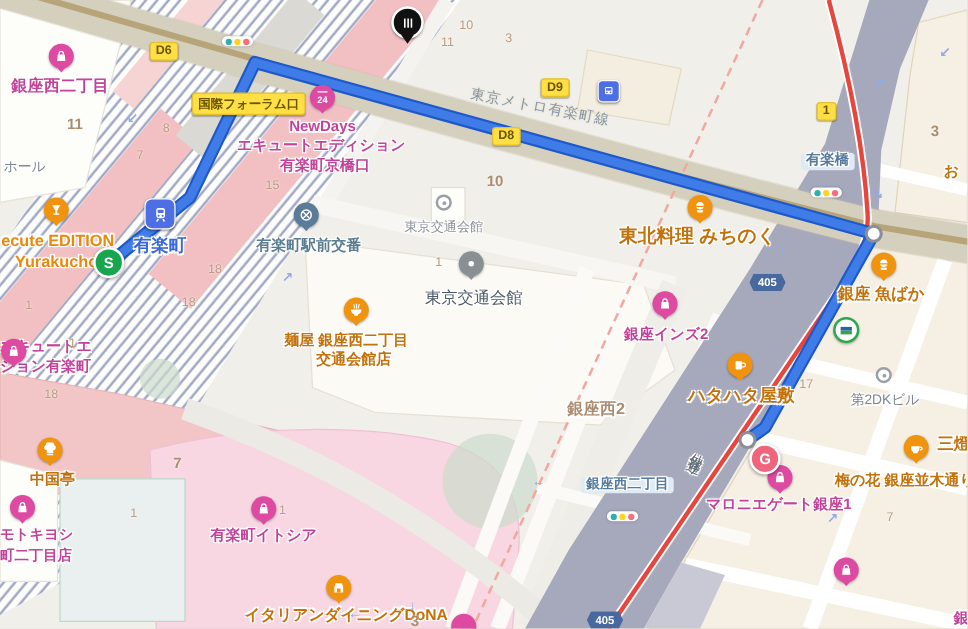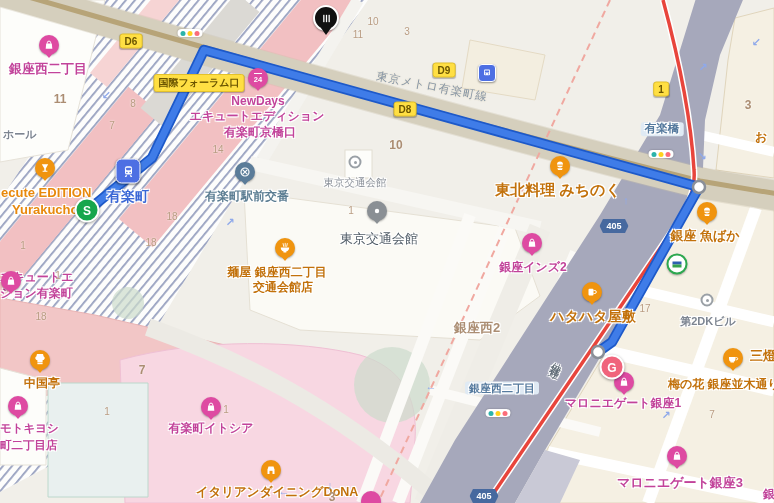--- a/index.html
+++ b/index.html
@@ -12,21 +12,21 @@
        text-shadow:-1px -1px 0 #fff,1px -1px 0 #fff,-1px 1px 0 #fff,1px 1px 0 #fff,0 0 3px #fff;
        font-size:12px;font-weight:bold;line-height:1;}
   .la{transform:translateY(-50%);}          
   .pink{color:#c2439a;}
   .orange{color:#c2710b;}
   .ecute{color:#e8890c;font-size:13px;}
   .stn{color:#3a67d6;font-size:14px;}
   .slate{color:#5b7d92;}
   .gray-s{color:#8a9099;font-size:10.5px;font-weight:normal;}
   .gray-d{color:#4f5b66;font-size:13px;font-weight:500;}
-  .gray-m{color:#7d8591;font-size:11px;font-weight:bold;}
+  .gray-m{color:#7d8591;font-size:11px;font-weight:normal;}
   .brown{color:#ab8d72;font-size:13px;}
   .rail{color:#8795a5;font-size:11.5px;font-weight:normal;letter-spacing:1px;
         text-shadow:0 0 2px #e9e3d2,0 0 2px #e9e3d2;}
   .stname{color:#5f6b76;font-size:11px;font-weight:normal;letter-spacing:2px;
         writing-mode:vertical-rl;transform:translate(-50%,-50%) rotate(22deg);}
   .pill{background:#dfeaf4;color:#557a9e;padding:1px 4px;border-radius:3px;font-size:11.5px;}
   .num{position:absolute;transform:translate(-50%,-50%);color:#b99c82;font-size:10px;
        font-weight:normal;text-shadow:0 0 2px #fff;}
   .num.b{font-weight:bold;font-size:12px;color:#ab8d72;}
   .arrow{position:absolute;transform:translate(-50%,-50%);color:#8fa9ea;font-size:11px;font-weight:bold;}
@@ -180,32 +180,31 @@
     <span class="lbl brown" style="left:477px;top:327px">銀座西2</span>
     <span class="lbl gray-m" style="left:708px;top:321px">第2DKビル</span>
     <span class="lbl stname" style="left:557px;top:365px">外堀通り</span>
     <span class="lbl pill" style="left:502px;top:388px;font-size:11px">銀座西二丁目</span>
     <span class="lbl orange" style="left:42px;top:383px">中国亭</span>
     <span class="lbl pink la" style="left:0px;top:429px;font-size:11.5px">モトキヨシ</span>
     <span class="lbl pink la" style="left:0px;top:446px;font-size:11.5px">町二丁目店</span>
     <span class="lbl pink" style="left:211px;top:428px">有楽町イトシア</span>
     <span class="lbl orange" style="left:277px;top:492px;font-size:12.5px">イタリアンダイニングDoNA</span>
     <span class="lbl pink" style="left:623px;top:403px">マロニエゲート銀座1</span>
-    <span class="lbl pink" style="left:680px;top:482px;font-size:13px">マロニエゲート銀座3</span>
     <span class="lbl orange la" style="left:668px;top:384px">梅の花 銀座並木通り</span>
     <span class="lbl orange la" style="left:750px;top:355px;font-size:13px">三燈</span>
     <span class="lbl orange la" style="left:755px;top:137px">お</span>
     <span class="lbl pink la" style="left:763px;top:494px">銀座</span>
   </div>
 
   <div class="lyr" id="numbers-layer" style="z-index:2">
       <span class="num b" style="left: 60px; top: 99px;">11</span>
       <span class="num" style="left: 133px; top: 103px;">8</span>
       <span class="num" style="left: 112px; top: 125px;">7</span>
-      <span class="num" style="left: 218px; top: 149px;">14</span>
+      <span class="num" style="left: 218px; top: 149px;">15</span>
       <span class="num" style="left: 172px; top: 216px;">18</span>
       <span class="num" style="left: 151px; top: 242px;">18</span>
       <span class="num" style="left: 41px; top: 316px;">18</span>
       <span class="num" style="left: 23px; top: 245px;">1</span>
       <span class="num" style="left: 58px; top: 275px;">1</span>
       <span class="num" style="left: 373px; top: 21px;">10</span>
       <span class="num" style="left: 358px; top: 34px;">11</span>
       <span class="num" style="left: 407px; top: 31px;">3</span>
       <span class="num b" style="left: 396px; top: 145px;">10</span>
       <span class="num" style="left: 351px; top: 210px;">1</span>

